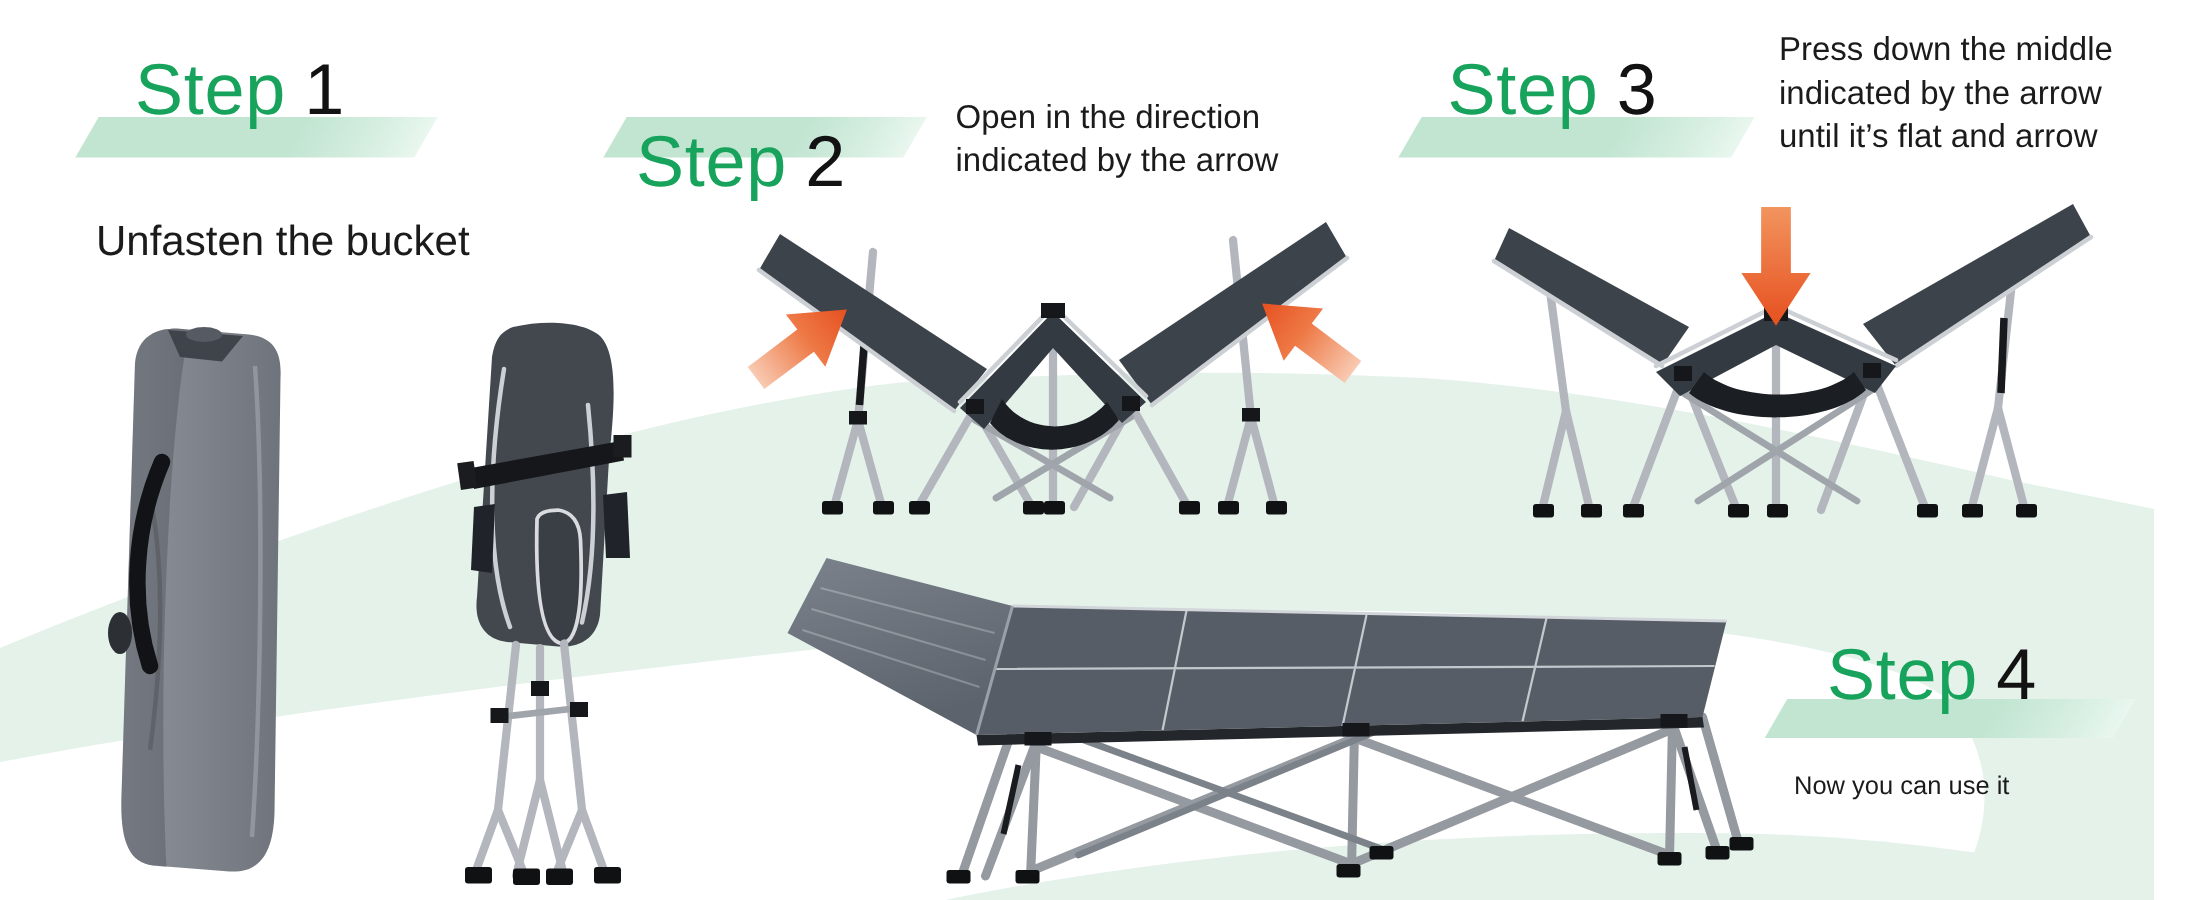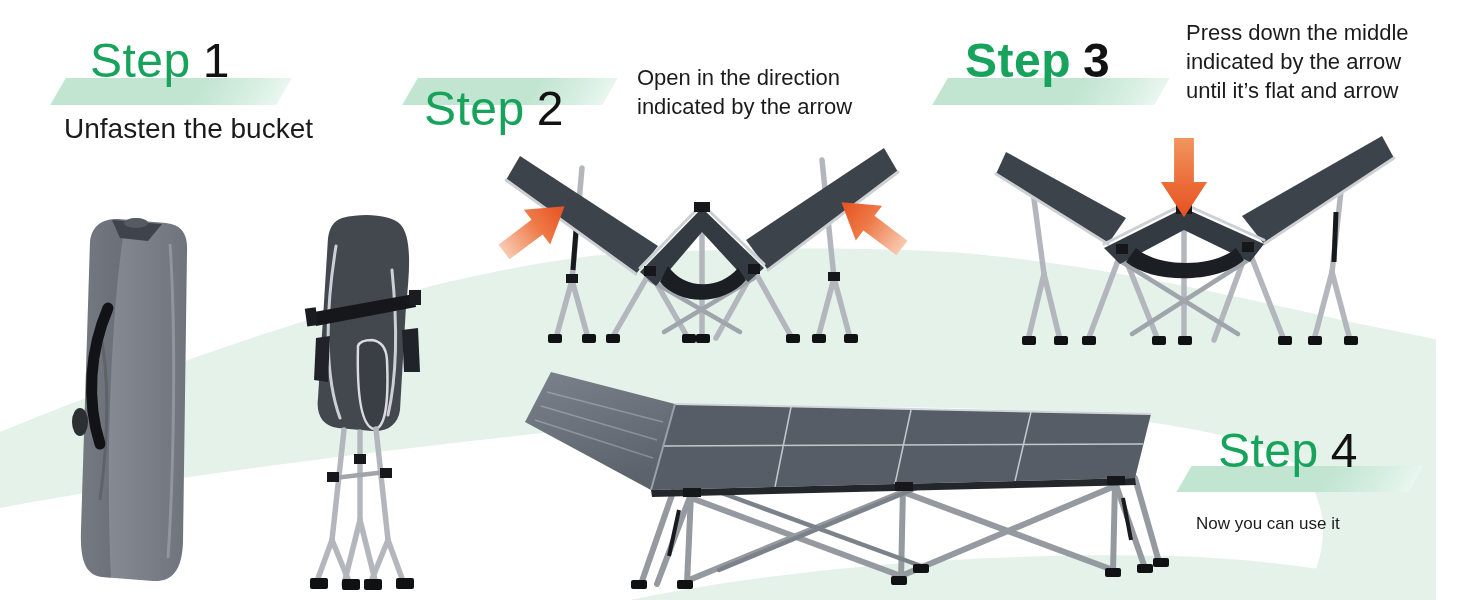--- a/index.html
+++ b/index.html
@@ -14,21 +14,21 @@
     transform:skewX(-30deg);
     background:linear-gradient(90deg,var(--bar) 0%,var(--bar) 62%,#d5eee0 84%,#e9f7ef 100%);
   }
   .step-head{
     position:absolute;z-index:2;font-size:48px;line-height:1.05;letter-spacing:.5px;
     white-space:nowrap;
   }
   .step-word{color:var(--accent);}
   .step-num{color:#121212;margin-left:12px;}
   .caption{position:absolute;z-index:2;color:#1b1b1b;}
-  .cap-lg{font-size:28px;line-height:34px;}
+  .cap-lg{font-size:28px;line-height:34px;margin-top:32px;}
   .cap-md{font-size:17px;line-height:31px;}
   .cap-sm{font-size:22px;line-height:29px;}
   
   .fab{fill:var(--fabric);}
   .fab2{fill:#343a42;}
   .shad{fill:#1b1e22;}
   .trim{stroke:#ccd0d4;stroke-width:3;fill:none;stroke-linecap:round;}
   .leg{stroke:var(--silver);stroke-width:5.5;fill:none;stroke-linecap:round;}
   .leg2{stroke:#a0a5ab;stroke-width:4.5;fill:none;stroke-linecap:round;}
   .blk{fill:#15171a;}
@@ -58,21 +58,21 @@
   <div class="step-bar" style="left:410px;top:78px;width:200px;"></div>
   <div class="step-head" style="left:424px;top:36px;margin-top:48px;">
     <span class="step-word">Step</span><span class="step-num">2</span>
   </div>
   <div class="caption cap-sm" style="left:637px;top:31px;margin-top:32px;">
     <div>Open in the direction</div>
     <div>indicated by the arrow</div>
   </div>
 
   <div class="step-bar" style="left:940px;top:78px;width:222px;"></div>
-  <div class="step-head" style="left:965px;top:36px;font-weight:bold;">
+  <div class="step-head" style="left:965px;top:36px;">
     <span class="step-word">Step</span><span class="step-num">3</span>
   </div>
   <div class="caption cap-sm" style="left:1186px;top:18px;">
     <div>Press down the middle</div>
     <div>indicated by the arrow</div>
     <div>until it’s flat and arrow</div>
   </div>
 
   <div class="step-bar" style="left:1184px;top:466px;width:232px;height:26px;"></div>
   <div class="step-head" style="left:1218px;top:426px;">

